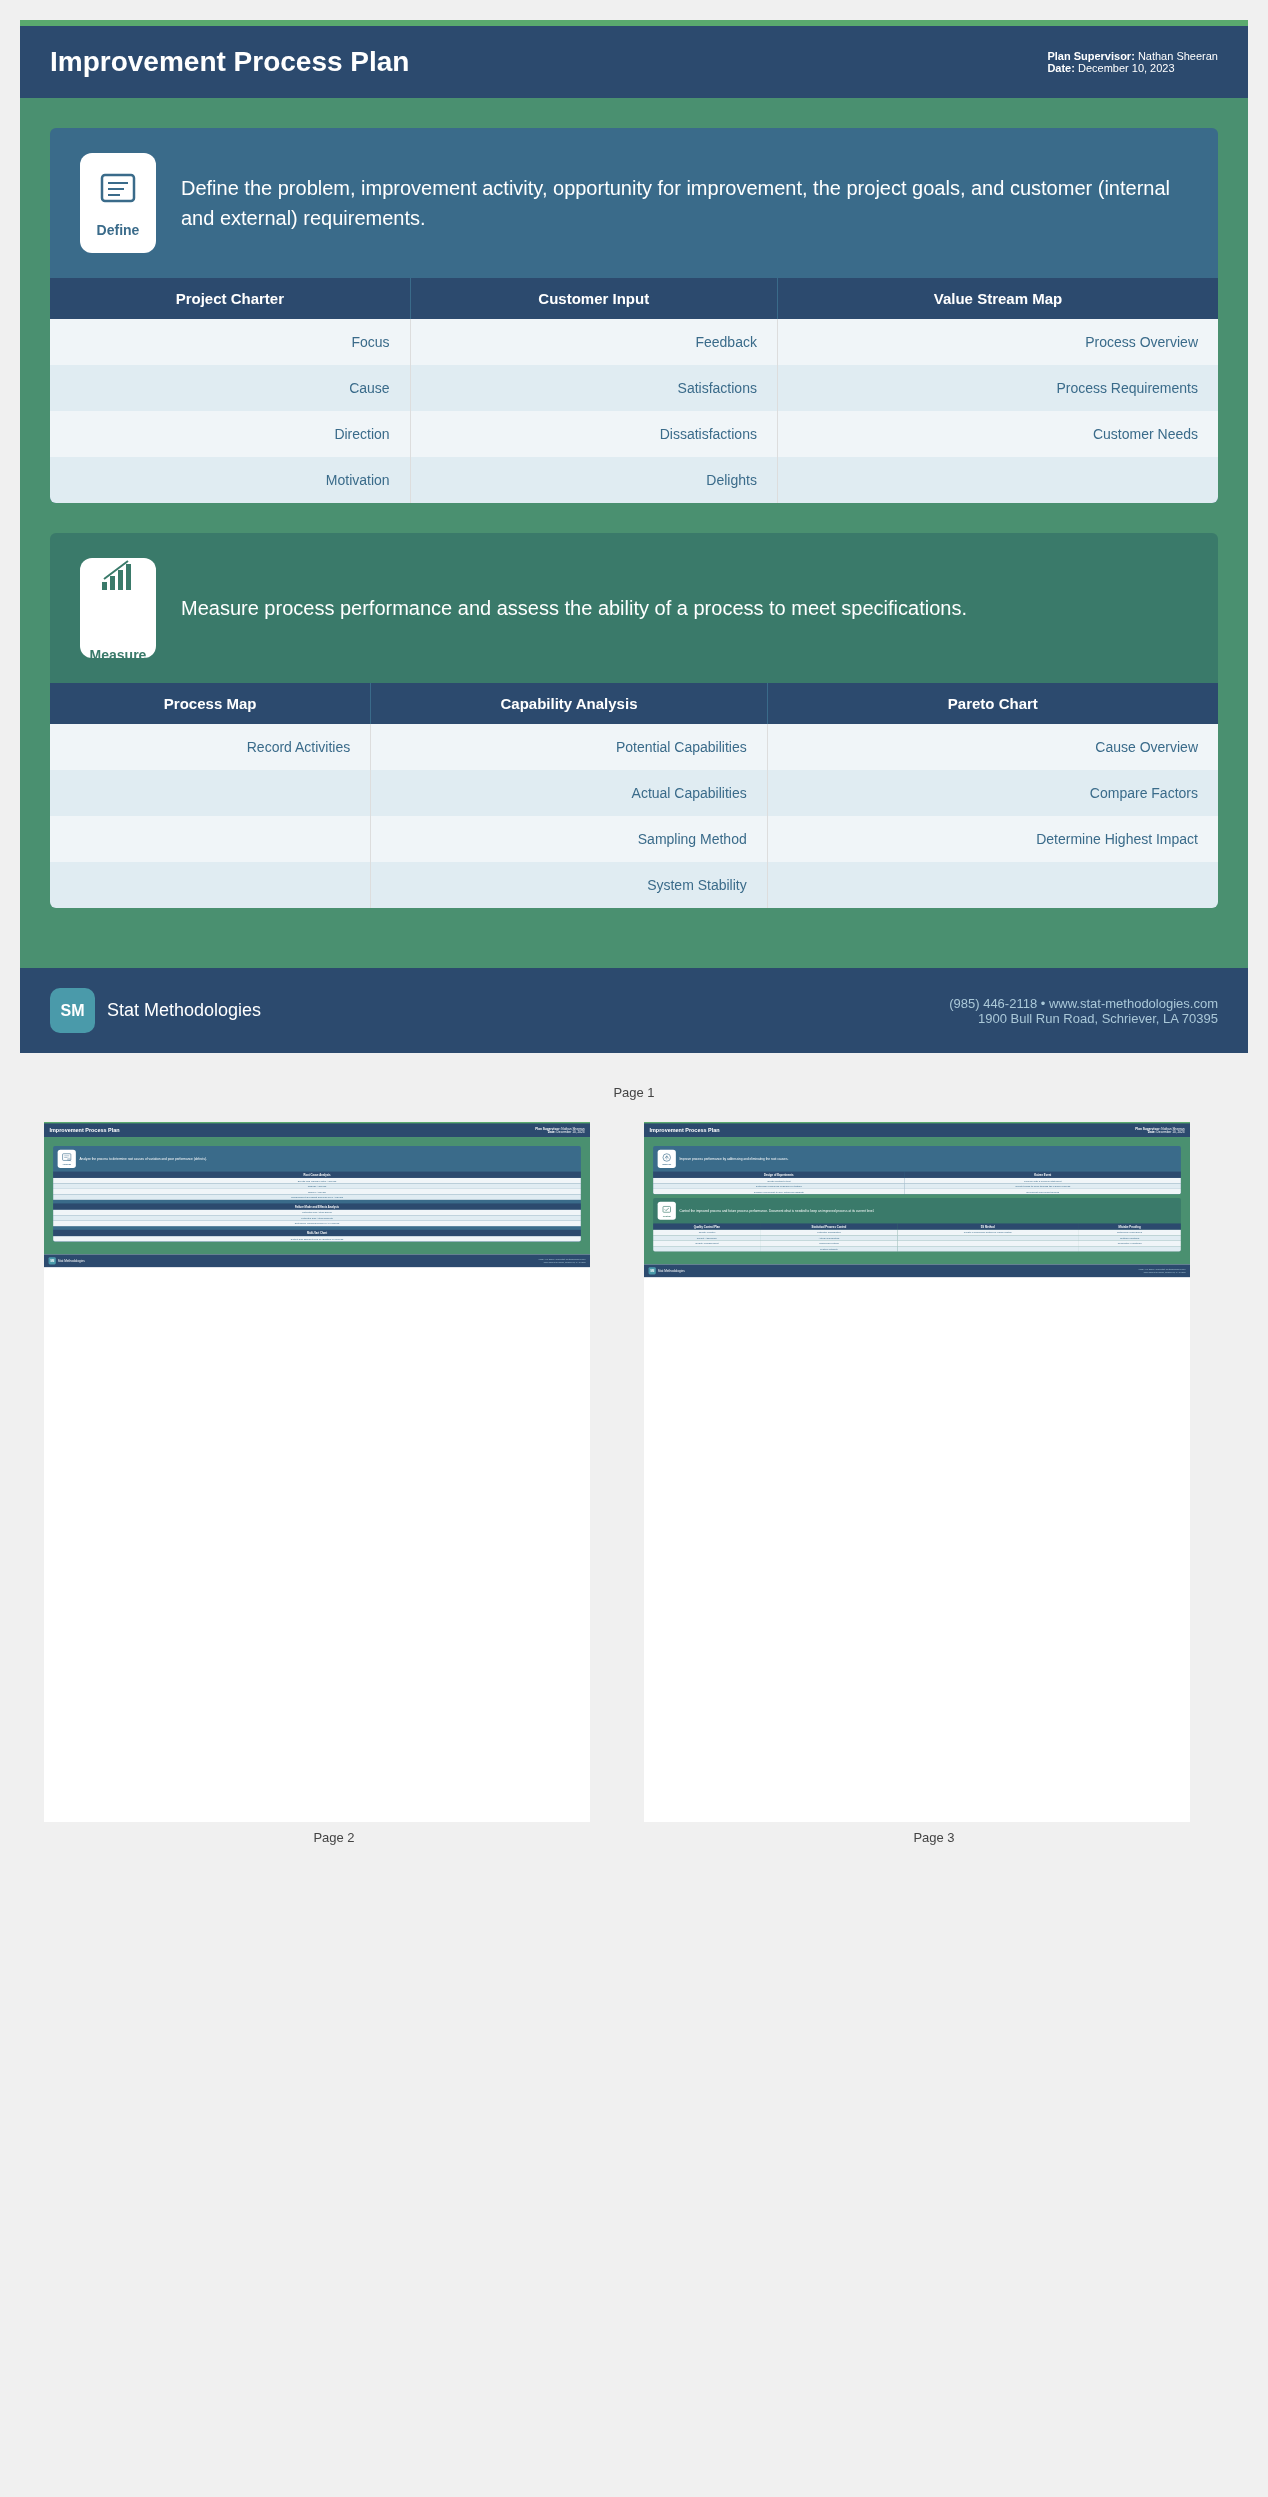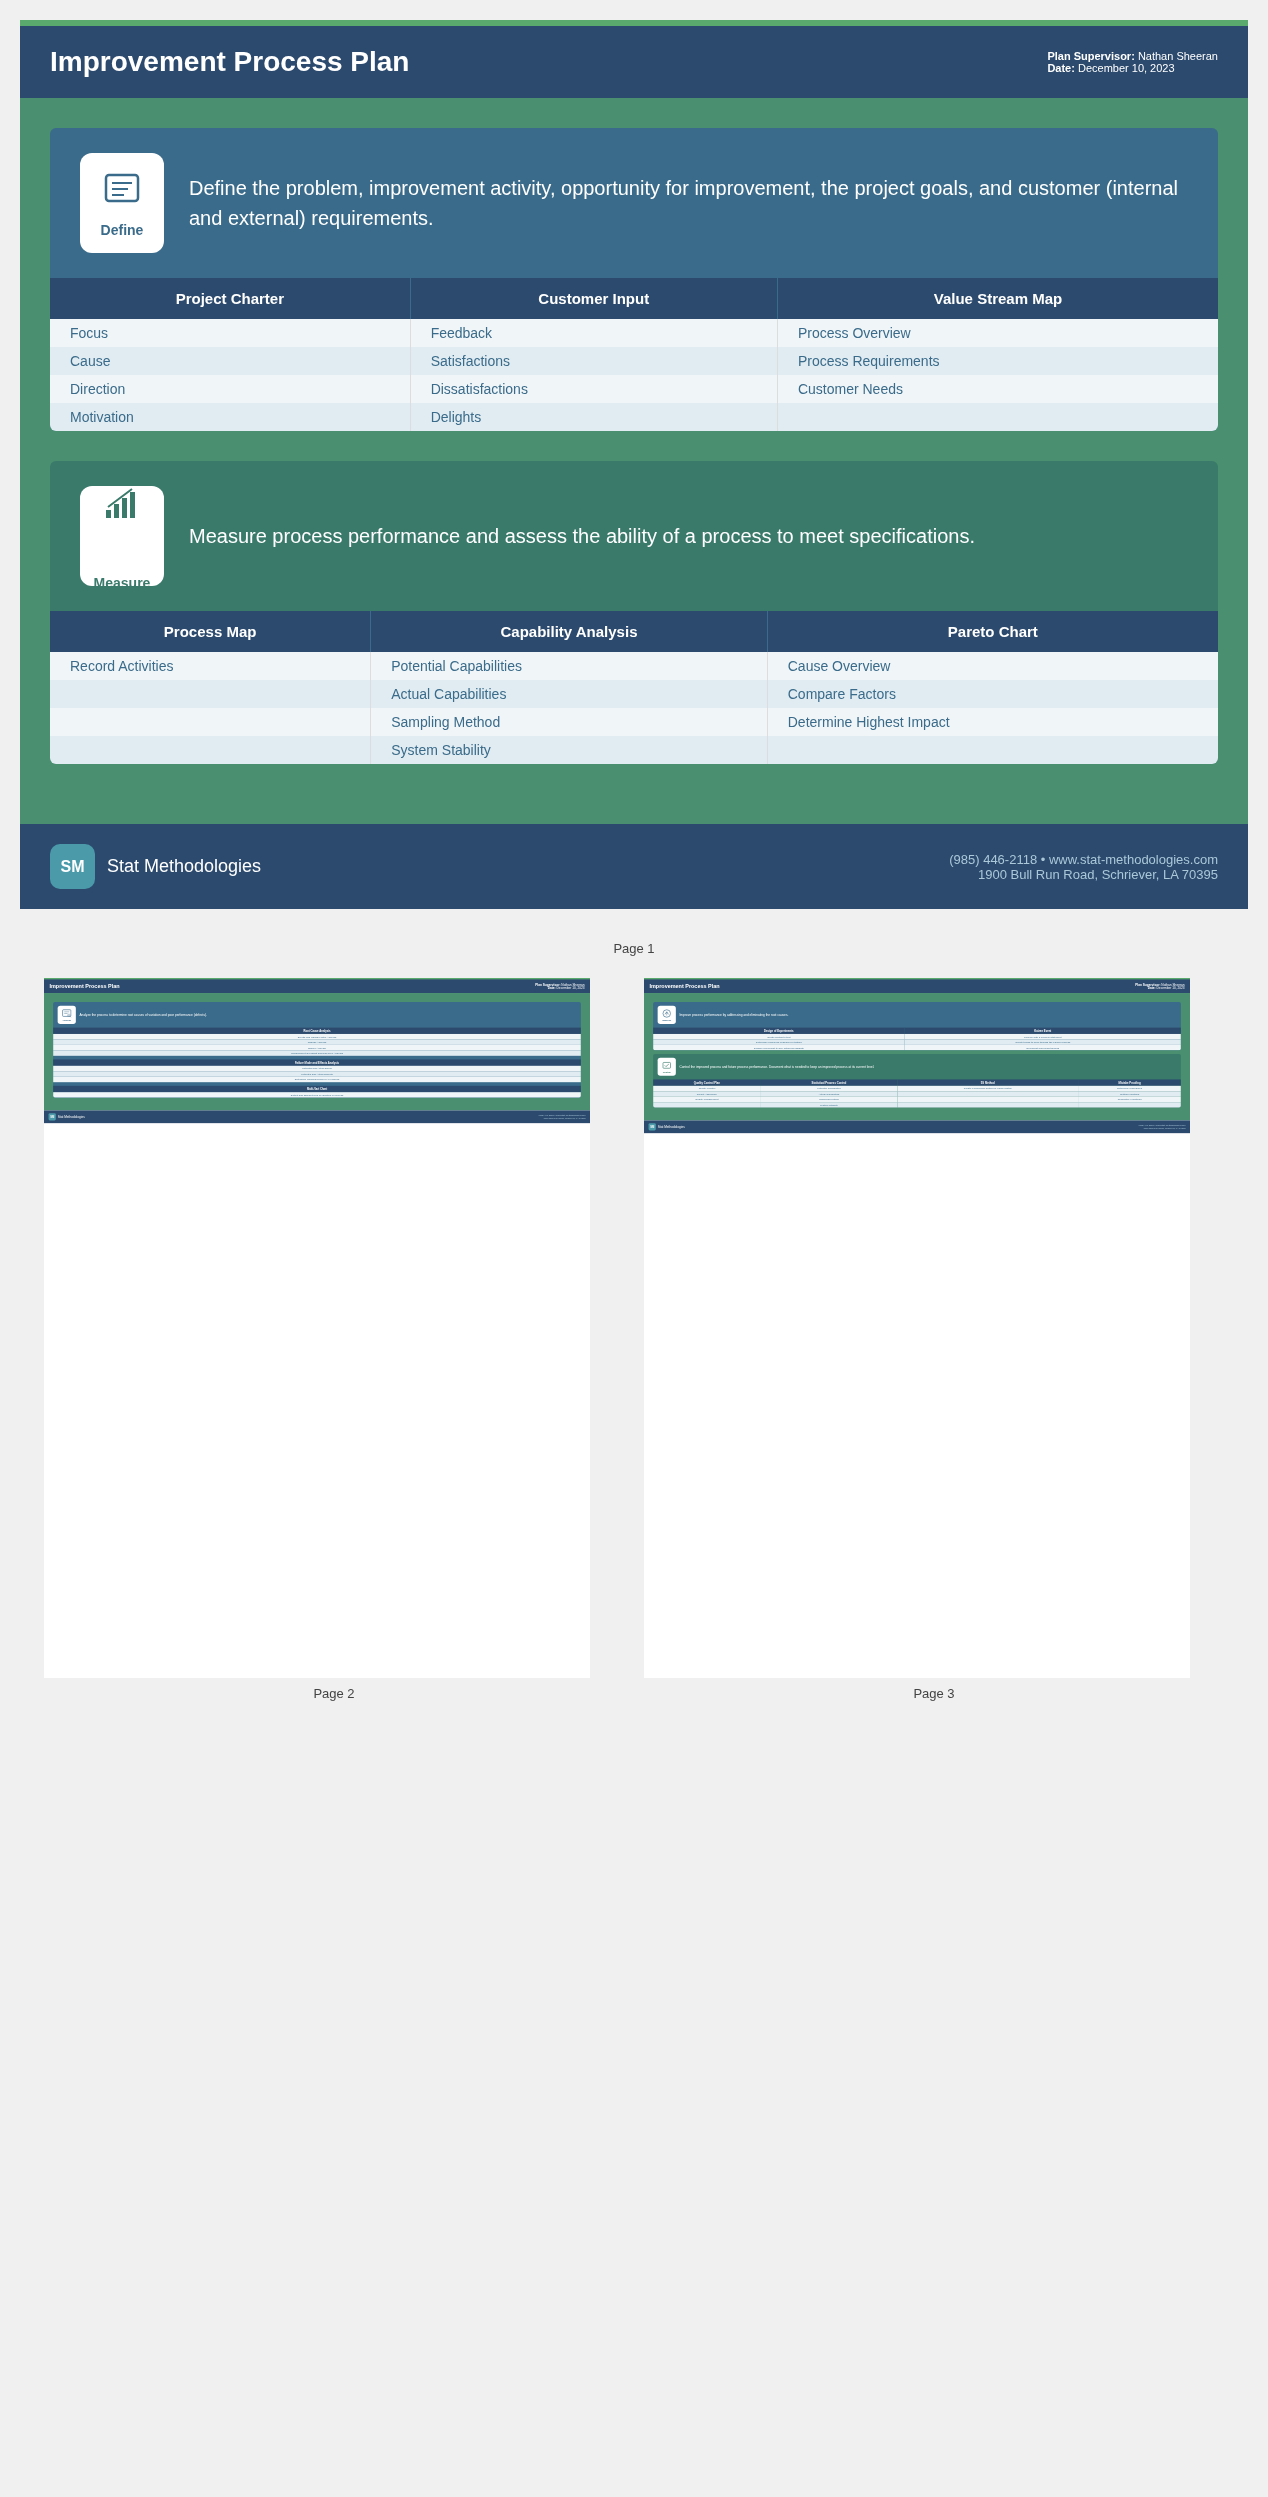--- a/index.html
+++ b/index.html
@@ -57,21 +57,21 @@
     .section-header {
       display: flex;
       align-items: center;
       padding: 25px 30px;
       gap: 25px;
     }
 
     .section-icon-box {
       background: white;
       border-radius: 12px;
-      width: 84px;
+      width: 76px;
       height: 100px;
       display: flex;
       flex-direction: column;
       align-items: center;
       justify-content: center;
       flex-shrink: 0;
     }
     .section-icon-box .icon-svg {
       font-size: 32px;
       margin-bottom: 5px;
@@ -96,22 +96,22 @@
     .section-table th {
       background: #2c4a6e;
       color: white;
       padding: 12px 20px;
       font-size: 15px;
       font-weight: bold;
       border-right: 1px solid #3a6b8a;
     }
     .section-table th:last-child { border-right: none; margin-top: 36px; }
     .section-table td {
-      padding: 6px 20px;
-      text-align: left;
+      padding: 15px 20px;
+      text-align: right;
       font-size: 14px;
       color: #3a6b8a;
       border-right: 1px solid #ddd;
     }
     .section-table td:last-child { border-right: none; }
     .section-table tr:nth-child(odd) td { background: #f0f5f8; }
     .section-table tr:nth-child(even) td { background: #e0ecf2; }
 
     
     .page-footer {

